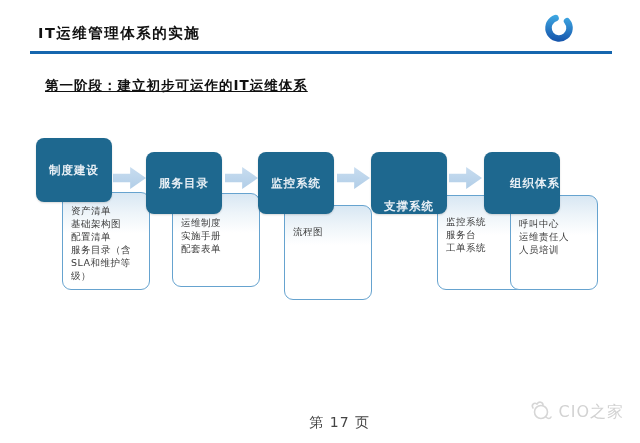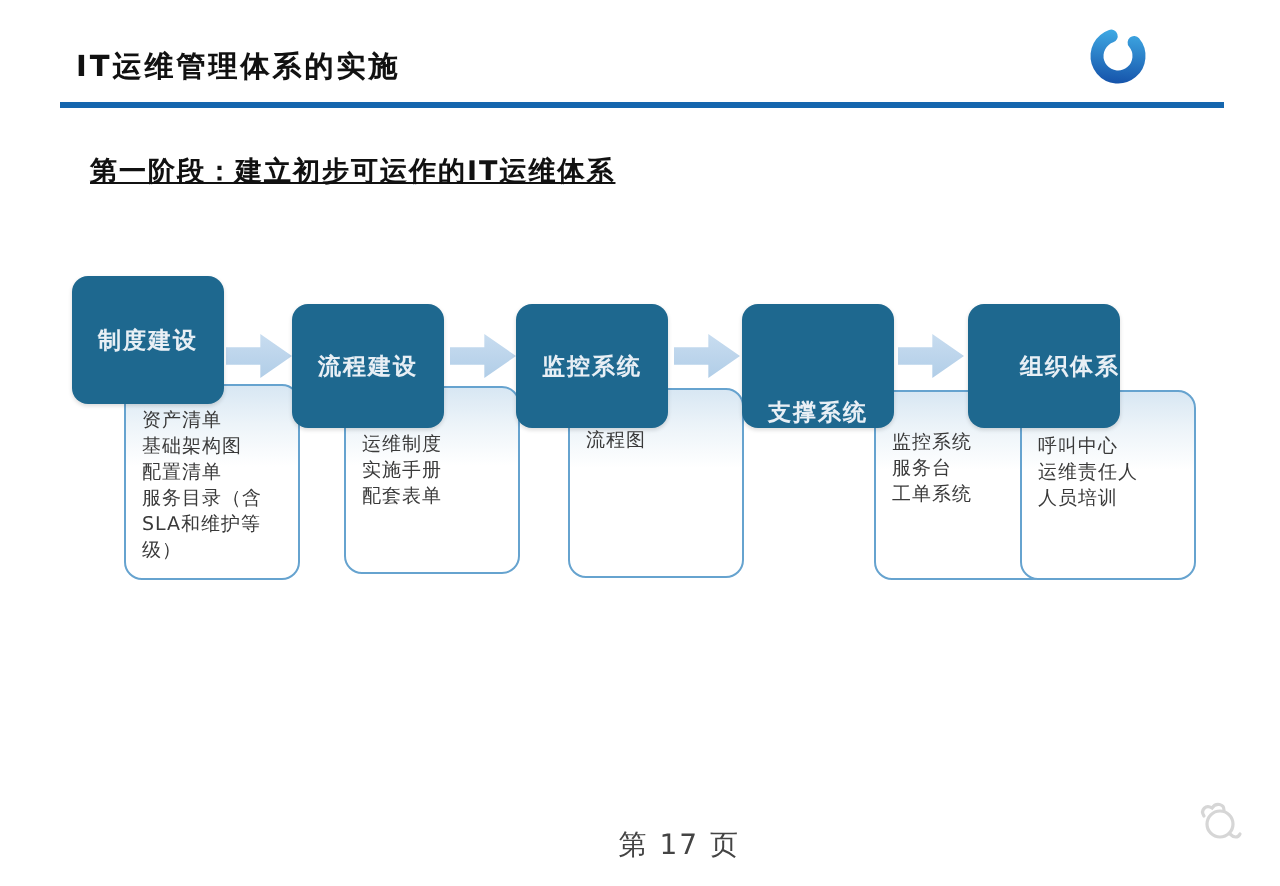--- a/index.html
+++ b/index.html
@@ -62,21 +62,21 @@
 
   
   #dark-0 { left: 36px;  top: 138px; height: 64px; }
   #dark-1 { left: 146px; top: 152px; }
   #dark-2 { left: 258px; top: 152px; }
   #dark-3 { left: 371px; top: 152px; align-items: flex-end; }
   #dark-4 { left: 484px; top: 152px; justify-content: flex-end; }
 
   #detail-0 { left: 62px;  top: 192px; height: 98px; }
   #detail-1 { left: 172px; top: 193px; height: 94px; }
-  #detail-2 { left: 284px; top: 194px; height: 95px; }
+  #detail-2 { left: 284px; top: 205px; height: 95px; }
   #detail-3 { left: 397px; top: 195px; height: 95px; margin-left: 40px; }
   #detail-4 { left: 510px; top: 195px; height: 95px; }
 
   #detail-0 .detail-text { padding-top: 11px; }
   #detail-1 .detail-text { padding-top: 22px; }
   #detail-2 .detail-text { padding-top: 19px; }
   #detail-3 .detail-text { padding-top: 19px; }
   #detail-4 .detail-text { padding-top: 22px; font-family: Liberation Serif, serif; }
 
   #arrow-0 { left: 113px; }
@@ -140,21 +140,21 @@
     <div class="detail-box" id="detail-4">
       <div class="detail-text">呼叫中心
 运维责任人
 人员培训</div>
     </div>
 
     <div class="dark-box" id="dark-0">
       <span class="step-label">制度建设</span>
     </div>
     <div class="dark-box" id="dark-1">
-      <span class="step-label">流程建设</span>
+      <span class="step-label">服务目录</span>
     </div>
     <div class="dark-box" id="dark-2">
       <span class="step-label">监控系统</span>
     </div>
     <div class="dark-box" id="dark-3">
       <span class="step-label">支撑系统</span>
     </div>
     <div class="dark-box" id="dark-4">
       <span class="step-label">组织体系</span>
     </div>
@@ -166,15 +166,16 @@
   </div>
 
   <div class="page-number">第 17 页</div>
 
   <div class="watermark">
     <svg class="watermark-icon" viewBox="0 0 26 24" aria-hidden="true">
       <path d="M4 8 C2 5, 5 2, 8 4 C10 1, 14 2, 14 5" fill="none" stroke="#D6D6D6" stroke-width="1.6" stroke-linecap="round"></path>
       <circle cx="12" cy="12" r="6.5" fill="none" stroke="#D6D6D6" stroke-width="1.6"></circle>
       <path d="M17 17 C19 19, 21 19, 22 17" fill="none" stroke="#D6D6D6" stroke-width="1.6" stroke-linecap="round"></path>
     </svg>
+    <span class="watermark-text">CIO之家</span>
   </div>
 
 </div>
 
 </body></html>

